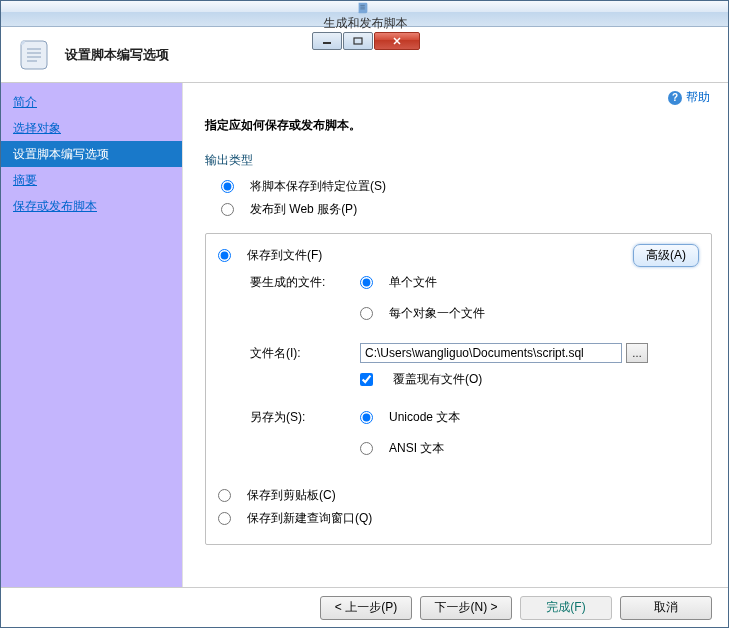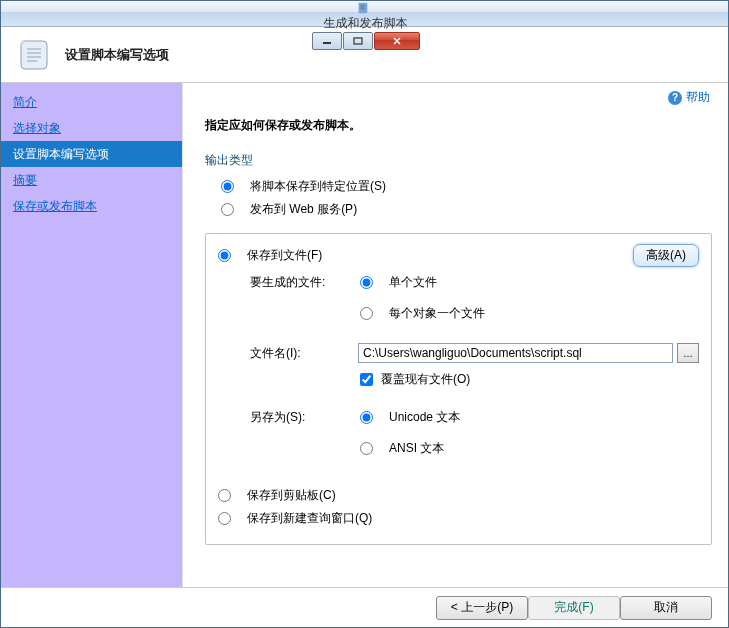--- a/index.html
+++ b/index.html
@@ -29,25 +29,25 @@
 .section-label { font-size: 12px; margin-bottom: 6px; color: #0c4a6e; }
 .radio-row { display: flex; align-items: center; gap: 14px; padding: 3px 0 3px 16px; font-size: 12px; }
 .radio-row input[type=radio] { margin-right: 2px; }
 .panel { border: 1px solid #c0c0c0; border-radius: 2px; margin-top: 12px; padding: 10px 12px 14px 12px; position: relative; background: #fff; }
 .panel-top { display: flex; align-items: flex-start; }
 .panel-top-left { flex: 1; }
 .adv-btn { padding: 2px 12px; border: 1px solid #7aa7d8; border-radius: 7px; background: linear-gradient(to bottom,#f4f9ff,#d8e9fb); font-size: 12px; cursor: default; box-shadow: 0 0 3px rgba(50,120,200,0.5); text-align: center; }
 .field-row { display: flex; align-items: center; padding: 4px 0 4px 32px; font-size: 12px; justify-content: center; }
 .field-label { width: 110px; }
 .field-ctrl { flex: 1; display: flex; align-items: center; gap: 4px; }
-.file-input { width: 315px; height: 20px; border: 1px solid #8aa0bc; padding: 1px 4px; font-size: 12px; font-family: Tahoma, sans-serif; }
+.file-input { width: 262px; height: 20px; border: 1px solid #8aa0bc; padding: 1px 4px; font-size: 12px; font-family: Tahoma, sans-serif; }
 .browse-btn { width: 22px; height: 20px; border: 1px solid #8a8a8a; background: linear-gradient(to bottom,#f6f6f6,#e2e2e2); font-size: 10px; display: flex; align-items: center; justify-content: center; }
-.checkbox-row { display: flex; align-items: center; padding-left: 0; gap: 8px; font-size: 12px; }
+.checkbox-row { display: flex; align-items: center; padding-left: 0; gap: 20px; font-size: 12px; }
 .sub-radio { padding-left: 0; }
-.footer { height: 40px; border-top: 1px solid #ccc; display: flex; align-items: center; justify-content: flex-end; padding: 0 16px; }
+.footer { height: 40px; border-top: 1px solid #ccc; display: flex; align-items: center; justify-content: flex-end; padding: 0 16px; gap: 8px; }
 .footer-btn { min-width: 92px; height: 24px; border: 1px solid #8a8a8a; background: linear-gradient(to bottom,#f6f6f6,#e2e2e2); font-size: 12px; border-radius: 3px; padding: 0 10px; cursor: default; }
 .footer-btn:disabled { color: #0f766e; background: #f0f0f0; border-color: #c0c0c0; }
 .spacer { height: 10px; }
 </style>
 </head>
 <body>
 
 <div class="window">
 
   <div class="titlebar">
@@ -199,17 +199,18 @@
           <span>保存到新建查询窗口(Q)</span>
         </label>
 
       </div>
 
     </div>
   </div>
 
   <div class="footer">
     <button class="footer-btn">&lt; 上一步(P)</button>
+    <button class="footer-btn">下一步(N) &gt;</button>
     <button class="footer-btn" disabled="">完成(F)</button>
     <button class="footer-btn">取消</button>
   </div>
 
 </div>
 
 </body></html>

